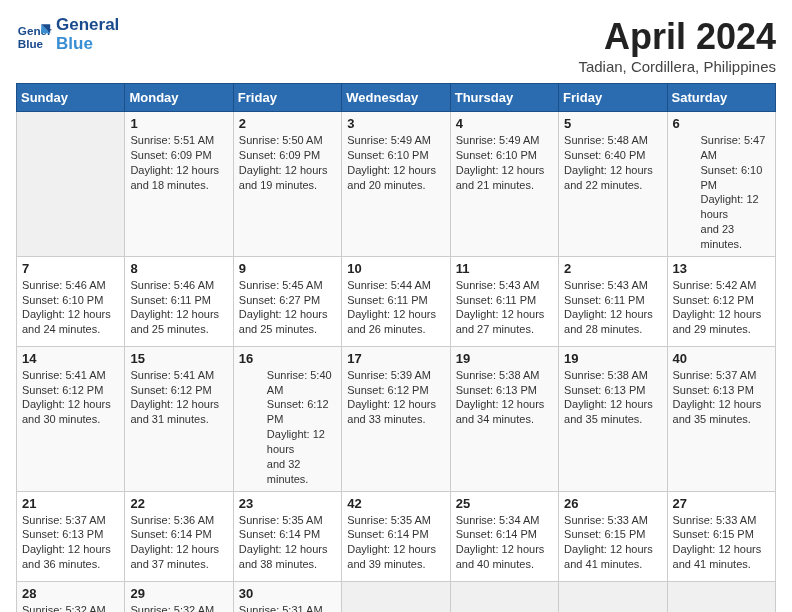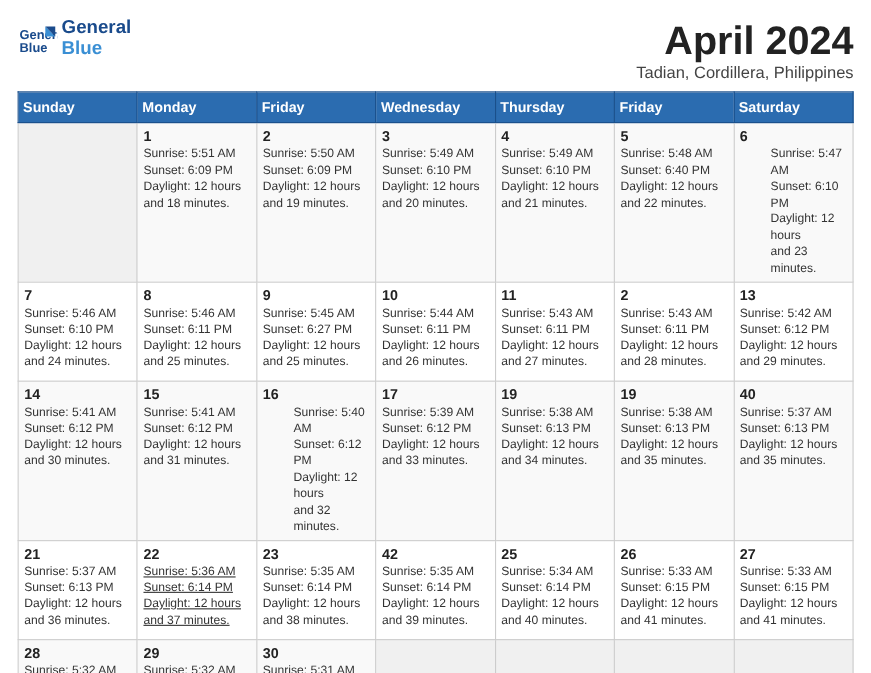--- a/index.html
+++ b/index.html
@@ -265,21 +265,21 @@
       <tr>
         <td>
           <span class="day-num">21</span>
           <div class="cell-info" style="white-space: pre-line;">Sunrise: 5:37 AM
 Sunset: 6:13 PM
 Daylight: 12 hours
 and 36 minutes.</div>
         </td>
         <td>
           <span class="day-num">22</span>
-          <div class="cell-info" style="white-space: pre-line; text-decoration: underline;">Sunrise: 5:36 AM
+          <div class="cell-info" style="white-space: pre-line;">Sunrise: 5:36 AM
 Sunset: 6:14 PM
 Daylight: 12 hours
 and 37 minutes.</div>
         </td>
         <td>
           <span class="day-num">23</span>
           <div class="cell-info" style="white-space: pre-line;">Sunrise: 5:35 AM
 Sunset: 6:14 PM
 Daylight: 12 hours
 and 38 minutes.</div>

